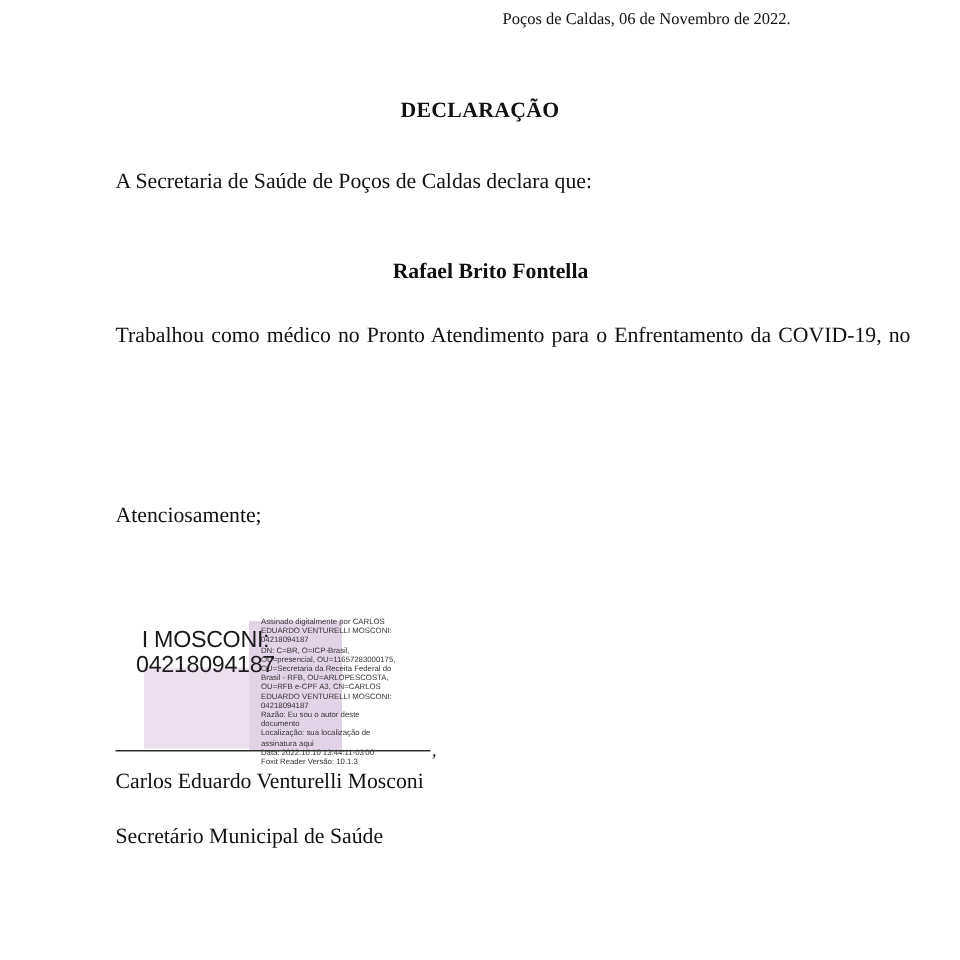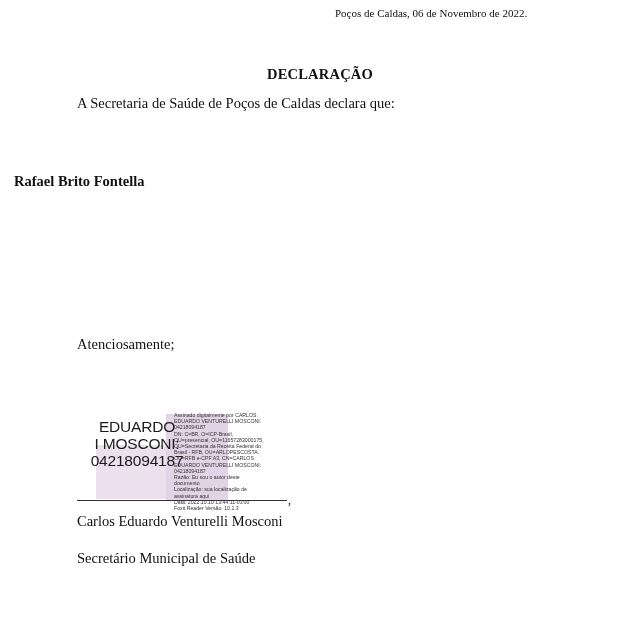--- a/index.html
+++ b/index.html
@@ -12,22 +12,22 @@
       height: 640px;
       position: relative;
       overflow: hidden;
       font-family: "Liberation Serif", serif;
       color: #111111;
     }
     .abs { position: absolute; }
     .serif { font-family: "Liberation Serif", serif; font-size: 14.5px; line-height: 17px; }
     .date-line { left: 335px; top: 5px; white-space: nowrap; font-size: 11px; }
     .title { left: 0; width: 640px; top: 66px; text-align: center; font-weight: bold; font-size: 14.5px; letter-spacing: 0.2px; }
-    .intro { left: 77px; top: 95px; white-space: nowrap; }
-    .name { left: 0; width: 640px; top: 173px; font-weight: bold; padding-left: 14px; box-sizing: border-box; }
+    .intro { left: 77px; top: 113px; white-space: nowrap; }
+    .name { left: 0; width: 640px; top: 173px; text-align: center; font-weight: bold; padding-left: 14px; box-sizing: border-box; }
     .body-text { left: 77px; top: 216px; width: 530px; text-align: justify; }
     .body-text .line { display: block; }
     .body-text .justify-line { text-align: justify; text-align-last: justify; }
     .closing { left: 77px; top: 336px; white-space: nowrap; }
 
     
     .sig-block { left: 88px; top: 407px; width: 205px; height: 92px; }
     .sig-watermark {
       position: absolute;
       left: 78px; top: 7px;
@@ -76,29 +76,29 @@
 
 <div class="abs serif date-line">Poços de Caldas, 06 de Novembro de 2022.</div>
 
 <div class="abs serif title">DECLARAÇÃO</div>
 
 <div class="abs serif intro">A Secretaria de Saúde de Poços de Caldas declara que:</div>
 
 <div class="abs serif name">Rafael Brito Fontella</div>
 
 <div class="abs serif body-text">
+  <span class="line justify-line">Trabalhou como médico no Pronto Atendimento para o Enfrentamento da COVID-19, no</span>
 </div>
 
 <div class="abs serif closing">Atenciosamente;</div>
 
 <div class="abs sig-block">
   <div class="sig-watermark-left"></div>
   <div class="sig-watermark"></div>
   <div class="sig-name">
-    <span>EDUARDO</span>
     <span>I MOSCONI:</span>
     <span>04218094187</span>
   </div>
   <div class="sig-details">
     <span>Assinado digitalmente por CARLOS</span>
     <span>EDUARDO VENTURELLI MOSCONI:</span>
     <span>04218094187</span>
     <span>DN: C=BR, O=ICP-Brasil,</span>
     <span>OU=presencial, OU=11657283000175,</span>
     <span>OU=Secretaria da Receita Federal do</span>

